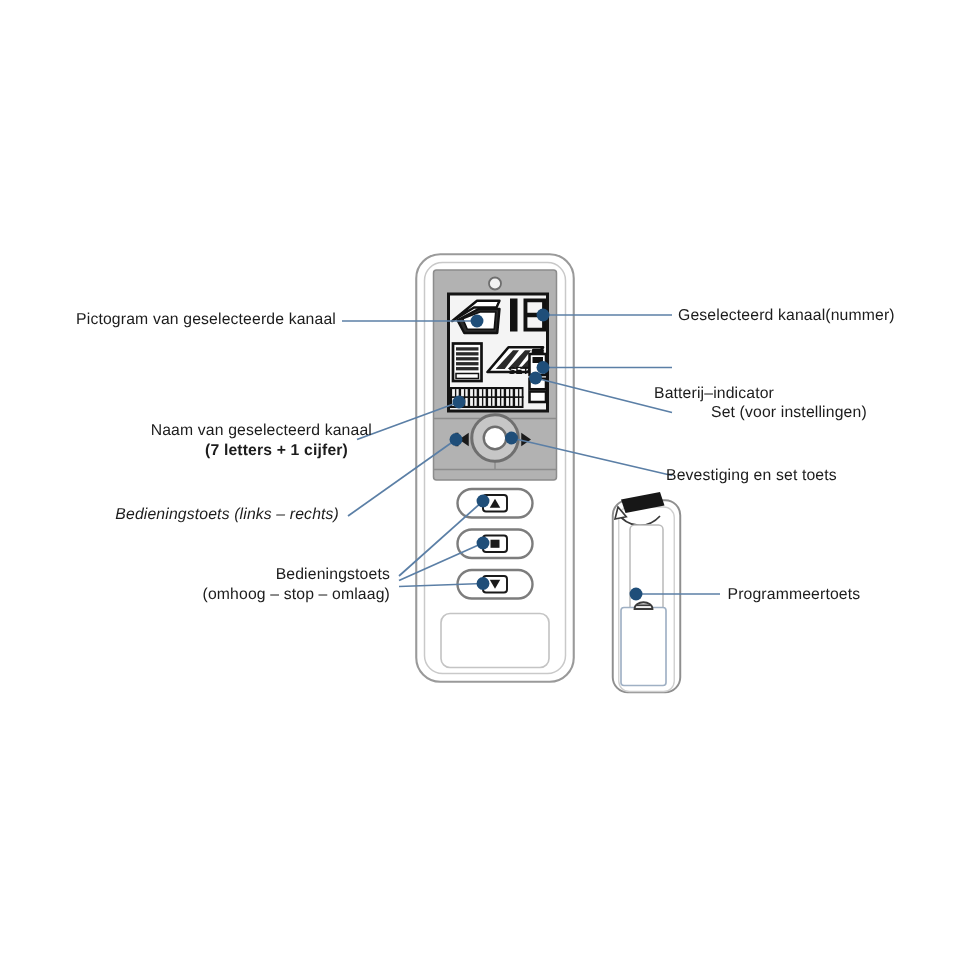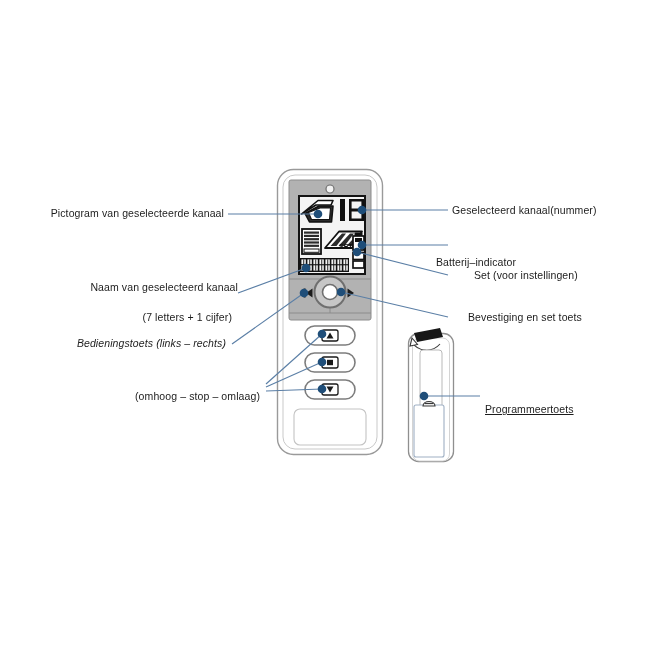--- a/index.html
+++ b/index.html
@@ -196,30 +196,31 @@
       <circle cx="362" cy="210" r="4.3"></circle>
       <circle cx="362" cy="245" r="4.3"></circle>
       <circle cx="357" cy="252" r="4.3"></circle>
       <circle cx="341" cy="292" r="4.3"></circle>
       <circle cx="424" cy="396" r="4.3"></circle>
     </g>
   </svg>
 
   <div class="label right-align" style="left:0px; top:207px; width:224px;">Pictogram van geselecteerde kanaal</div>
 
-  <div class="label right-align" style="left:6px; top:281px; width:232px;">Naam van geselecteerd kanaal</div>
-  <div class="label right-align" style="left:0px; top:311px; width:232px;">(7 letters + 1 cijfer)</div>
+  <div class="label right-align" style="left:16px; top:281px; width:232px;">Naam van geselecteerd kanaal</div>
+  <div class="label right-align" style="left:0px; top:294px; width:232px;font-weight:bold;">(7 letters + 1 cijfer)</div>
 
   <div class="label right-align" style="left:0px; top:337px; width:226px;font-style:italic;">Bedieningstoets (links – rechts)</div>
 
+  <div class="label right-align" style="left:0px; top:377px; width:260px;">Bedieningstoets</div>
   <div class="label" style="left:452px; top:204px;">Geselecteerd kanaal(nummer)</div>
 
   <div class="label right-align" style="left:0px; top:390px; width:260px;">(omhoog – stop – omlaag)</div>
 
   <div class="label" style="left:436px; top:239px;margin-top:17px;">Batterij–indicator</div>
 
   <div class="label" style="left:452px; top:269px;margin-left:22px;">Set (voor instellingen)</div>
 
-  <div class="label" style="left:468px; top:311px;">Bevestiging en set toets</div>
-
-  <div class="label" style="left:485px; top:403px;text-decoration:underline;">Programmeertoets</div>
+  <div class="label" style="left:444px; top:311px;">Bevestiging en set toets</div>
+
+  <div class="label" style="left:485px; top:390px;">Programmeertoets</div>
 
 </div>
 
 </body></html>

